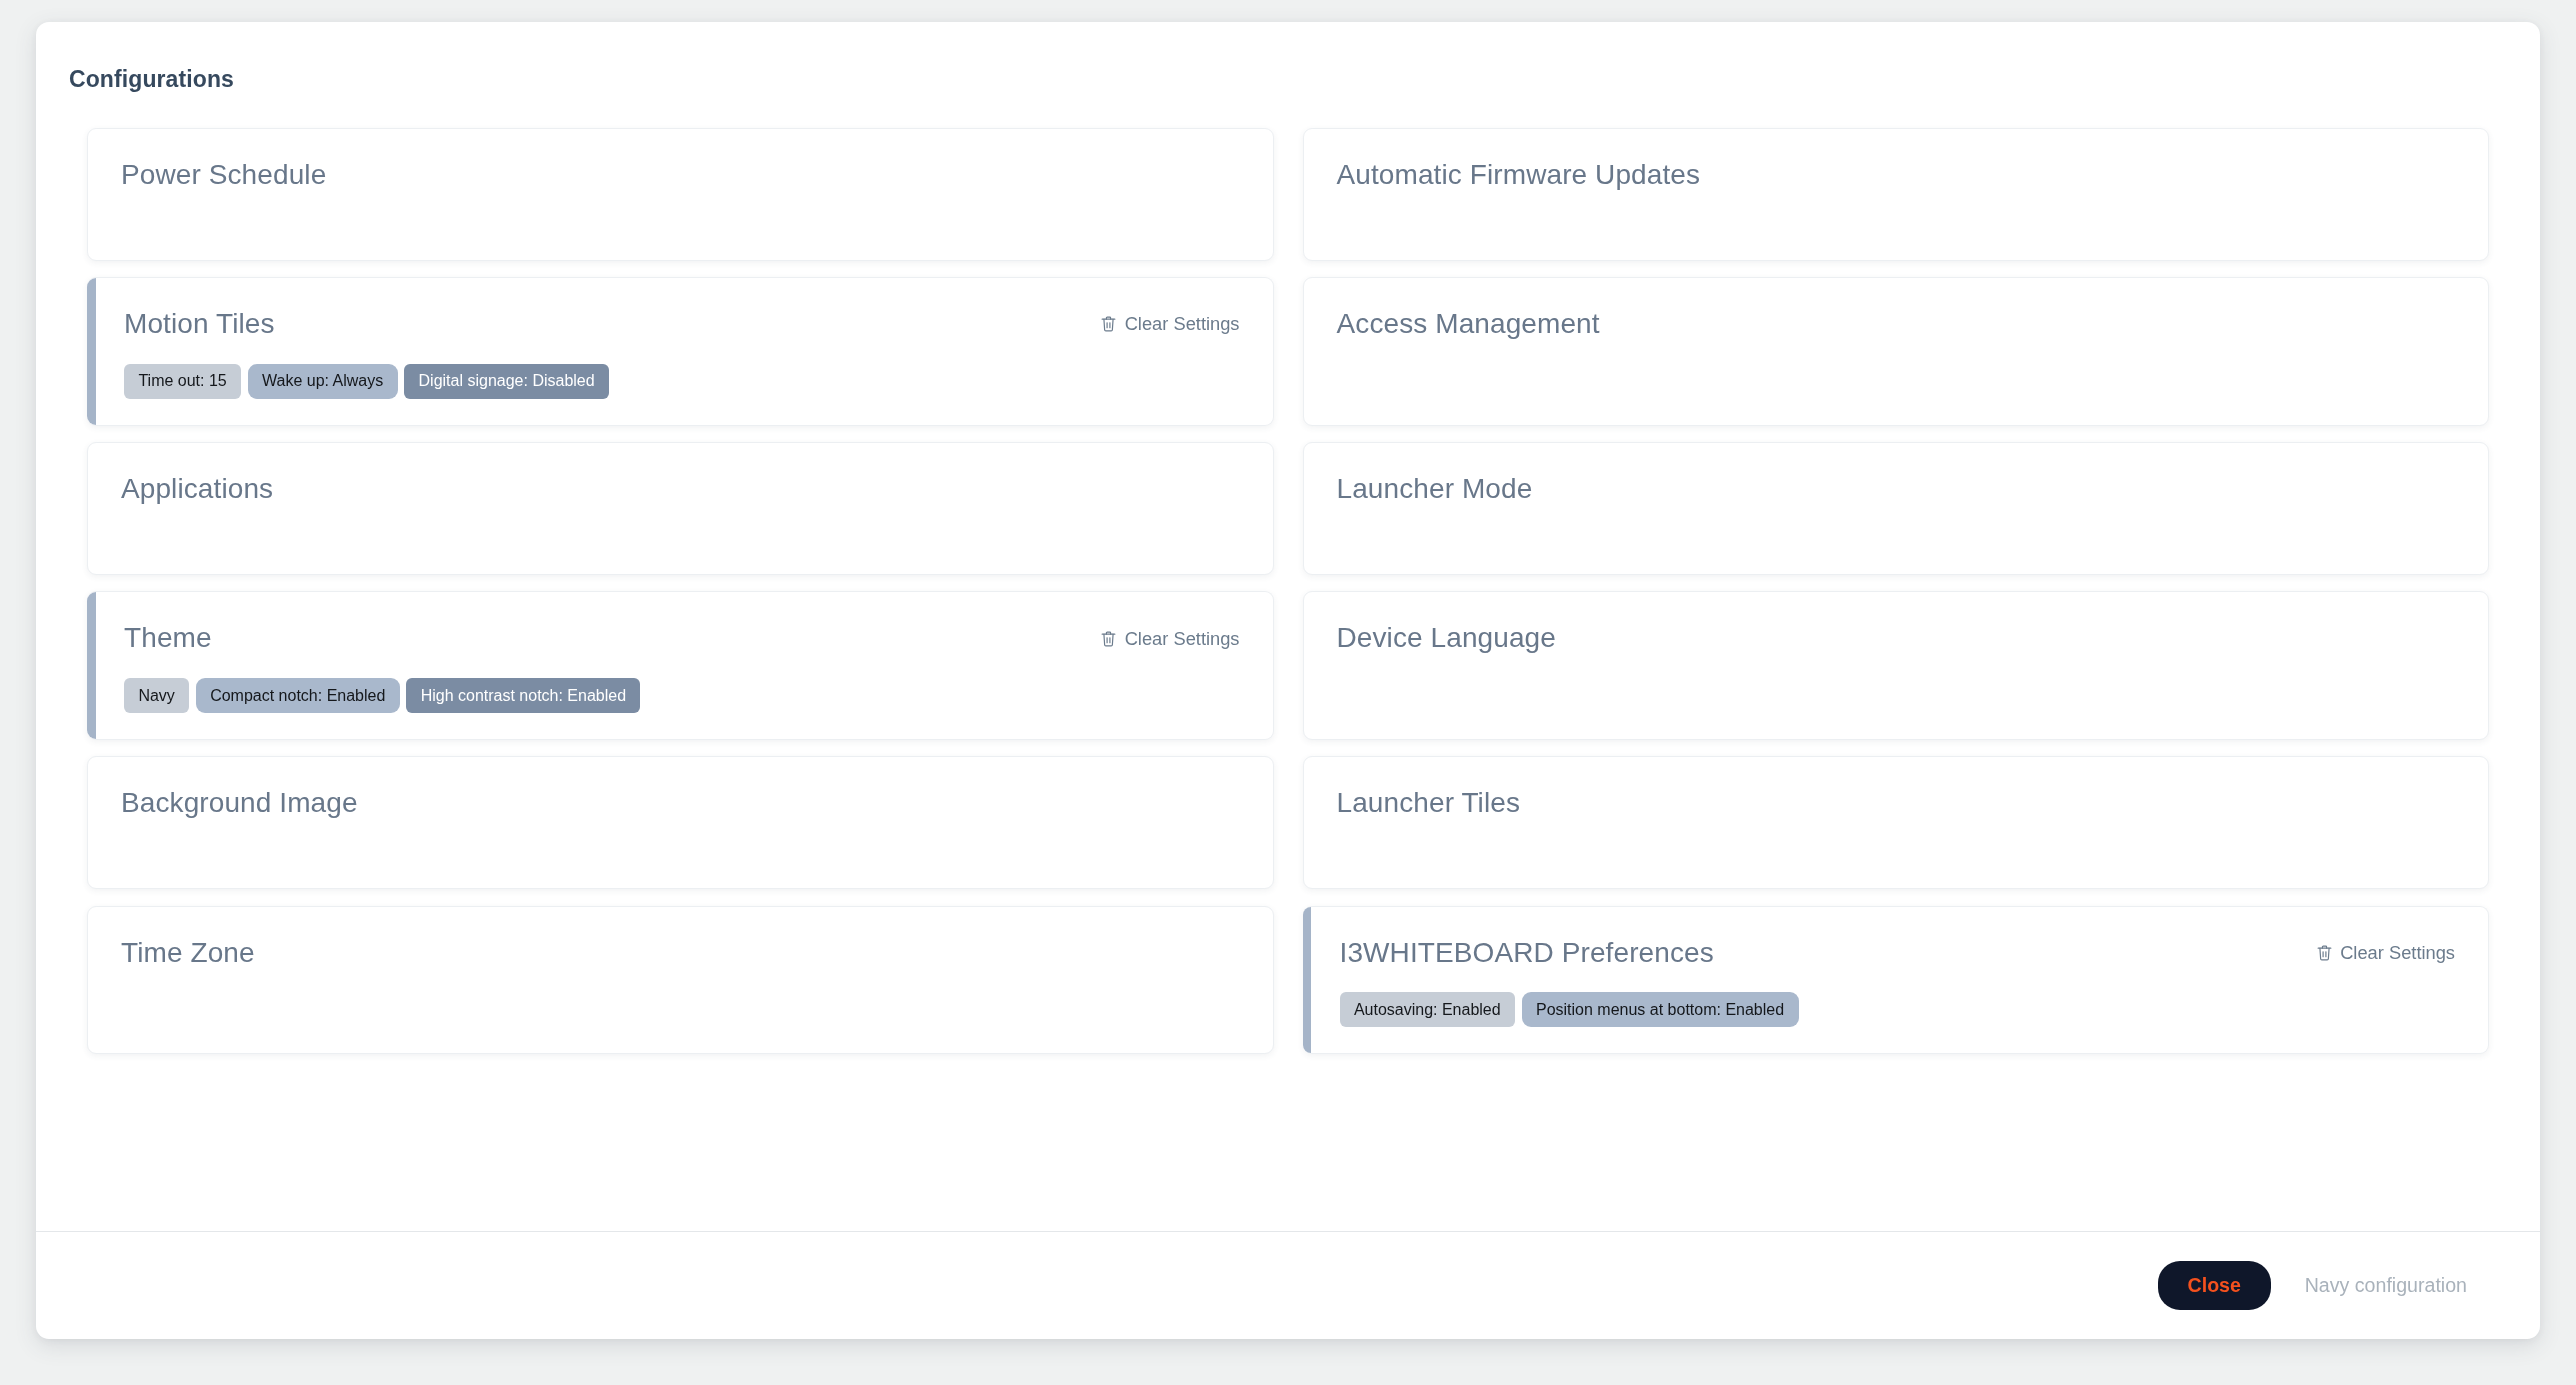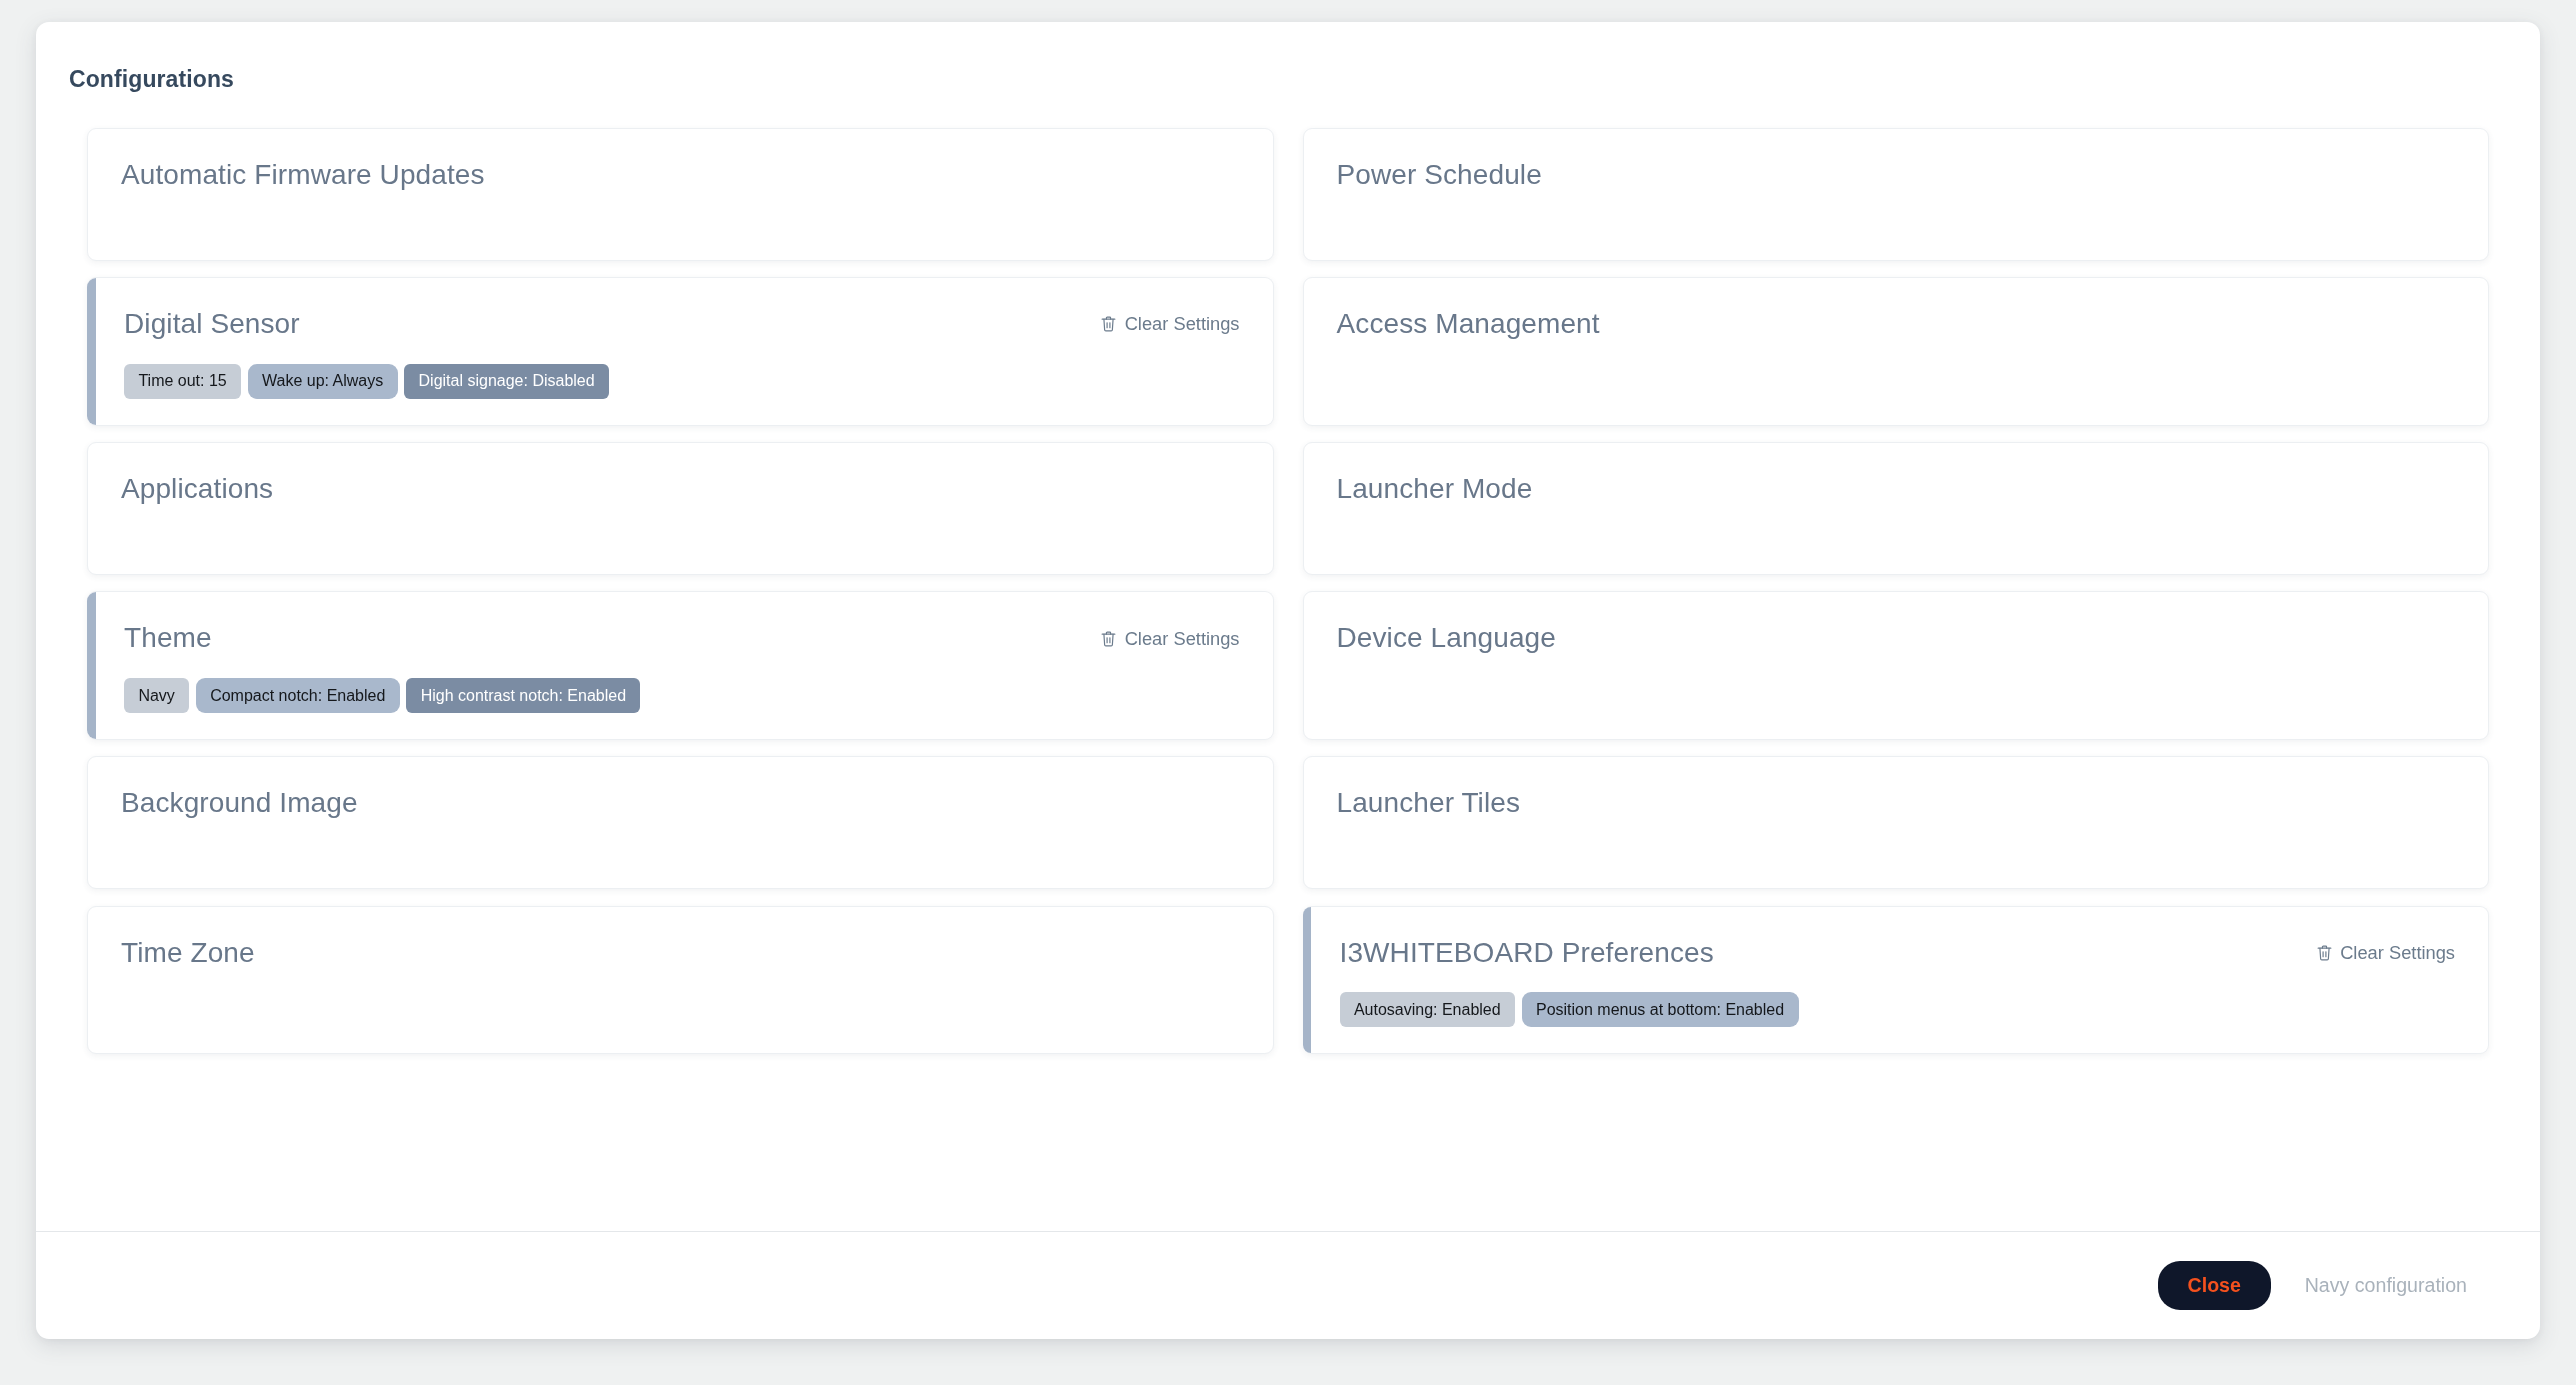--- a/index.html
+++ b/index.html
@@ -170,32 +170,32 @@
 <div class="modal">
 
   <div class="modal-header">
     <div class="modal-title">Configurations</div>
   </div>
 
   <div class="modal-body">
     <div class="grid" id="grid">
         <div class="card">
           <div class="card-head">
+            <div class="card-title">Power Schedule</div>
+          </div>
+        </div>
+        <div class="card">
+          <div class="card-head">
             <div class="card-title">Automatic Firmware Updates</div>
-          </div>
-        </div>
-        <div class="card">
-          <div class="card-head">
-            <div class="card-title">Power Schedule</div>
           </div>
         </div>
         <div class="card accented">
           <div class="accent-bar"></div>
           <div class="card-head">
-            <div class="card-title">Digital Sensor</div>
+            <div class="card-title">Motion Tiles</div>
             <div class="clear-settings">
               <span>
                 <svg width="17" height="18.3" viewBox="0 0 24 26" fill="none" stroke="currentColor" stroke-width="1.7" stroke-linecap="round" stroke-linejoin="round">
                   <path d="M3 6h18"></path>
                   <path d="M9 6V4.2c0-.7.5-1.2 1.2-1.2h3.6c.7 0 1.2.5 1.2 1.2V6"></path>
                   <path d="M5.5 6l1 15c.05.9.8 1.6 1.7 1.6h7.6c.9 0 1.65-.7 1.7-1.6l1-15"></path>
                   <path d="M10 11v7"></path>
                   <path d="M14 11v7"></path>
                 </svg>
               </span>

